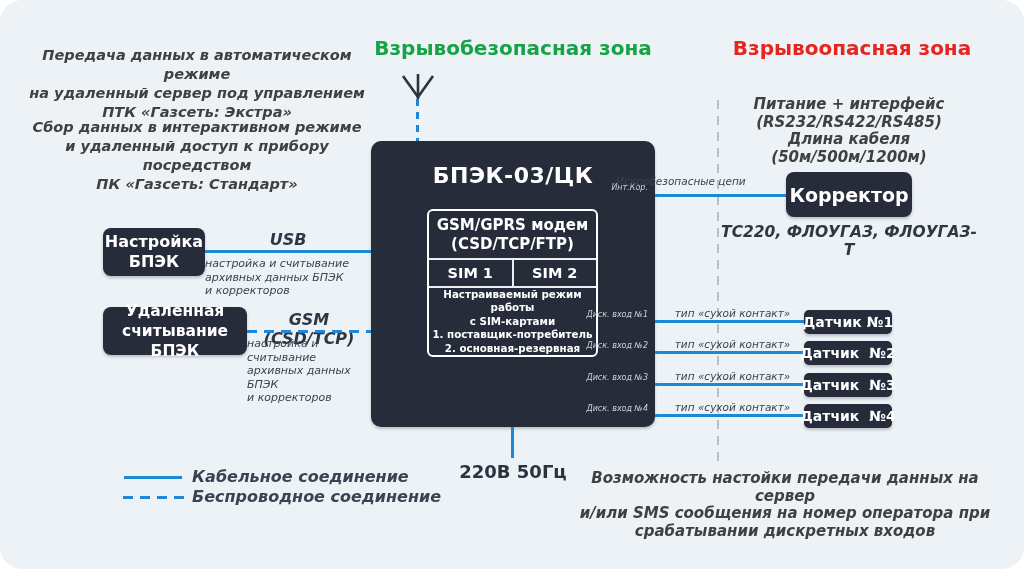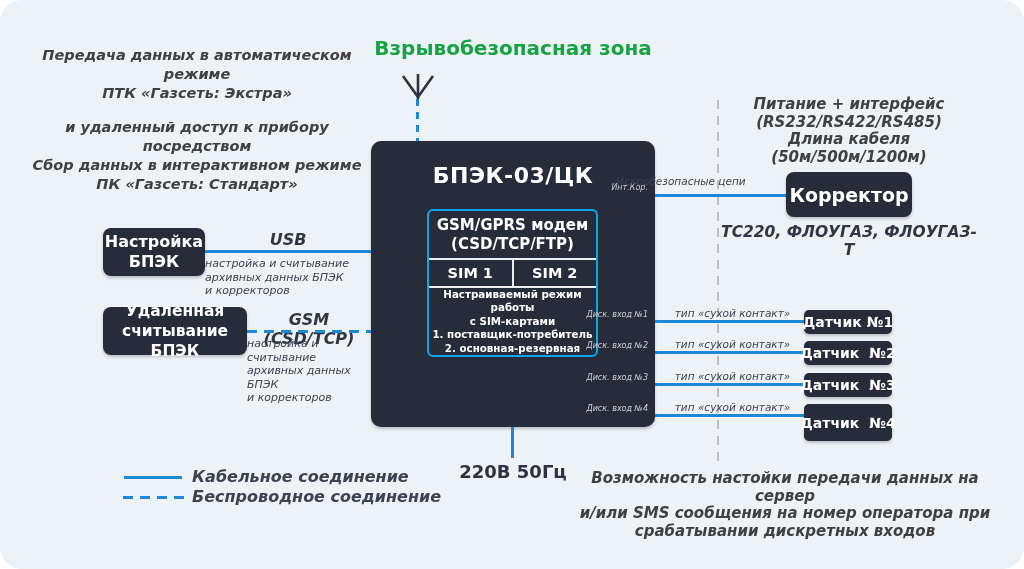--- a/index.html
+++ b/index.html
@@ -20,47 +20,49 @@
   .hline{height:3px;background:#1d87d8;}
   .hdash{height:3px;background:repeating-linear-gradient(90deg,#1d87d8 0 10px,transparent 10px 17px);}
   .vline{width:3px;background:#1d87d8;}
   .vdash-blue{width:3px;background:repeating-linear-gradient(180deg,#1d87d8 0 7px,transparent 7px 13px);}
   .vdash-gray{width:2px;background:repeating-linear-gradient(180deg,#b7bec6 0 9px,transparent 9px 16px);}
   .conn-label{font-style:italic;font-weight:600;font-size:16px;color:#2e3744;text-align:center;}
   .conn-desc{font-style:italic;font-size:11px;line-height:13.5px;color:#3a4351;text-align:left;}
   .small-conn{font-style:italic;font-size:10.5px;color:#3a4351;text-align:center;}
   .port-label{font-style:italic;font-size:8px;color:#ccd2da;text-align:right;}
   .main-title{font-weight:700;font-size:22px;color:#ffffff;letter-spacing:.5px;text-align:center;}
-  .inner-box{border:2px solid #0ea5e9;border-radius:6px;color:#ffffff;display:flex;flex-direction:column;}
+  .inner-box{border:2px solid #ffffff;border-radius:6px;color:#ffffff;display:flex;flex-direction:column;}
   .inner-sec1{height:50px;display:flex;flex-direction:column;align-items:center;justify-content:center;
     font-weight:700;font-size:15px;line-height:19px;border-bottom:2px solid #edeef2;}
   .inner-sec2{height:27px;display:flex;border-bottom:2px solid #edeef2;font-weight:700;font-size:14.5px;}
   .sim-cell{flex:1;display:flex;align-items:center;justify-content:center;}
   .sim-cell.first{border-right:2px solid #edeef2;}
   .inner-sec3{flex:1;display:flex;flex-direction:column;align-items:center;justify-content:center;
     font-weight:700;font-size:10.3px;line-height:13.5px;text-align:center;}
   .sensor-box{font-weight:700;font-size:14px;border-radius:5px;white-space:pre;}
   .legend-label{font-style:italic;font-weight:600;font-size:16px;color:#3a4351;}
 </style>
 </head>
 <body>
 
 <div class="canvas">
 
   <div class="abs note center" style="left:27px;top:46px;width:340px;">
     <div>Передача данных в автоматическом режиме</div>
+    <div>на удаленный сервер под управлением</div>
     <div>ПТК «Газсеть: Экстра»</div>
   </div>
   <div class="abs note center" style="left:27px;top:118px;width:340px;">
+    <div>Сбор данных в интерактивном режиме</div>
     <div>и удаленный доступ к прибору посредством</div>
-    <div>Сбор данных в интерактивном режиме</div>
     <div>ПК «Газсеть: Стандарт»</div>
   </div>
 
   <div class="abs zone-head center" style="left:371px;top:36px;width:284px;color:#17a345;">Взрывобезопасная зона</div>
+  <div class="abs zone-head center" style="left:718px;top:36px;width:268px;color:#e52620;">Взрывоопасная зона</div>
 
   <svg class="abs" style="left:400px;top:74px;" width="36" height="26" viewBox="0 0 36 26">
     <polyline points="3,2 18,23" stroke="#2b3240" stroke-width="2.6" fill="none"></polyline>
     <polyline points="33,2 18,23" stroke="#2b3240" stroke-width="2.6" fill="none"></polyline>
     <line x1="18" y1="0" x2="18" y2="25" stroke="#2b3240" stroke-width="2.6"></line>
   </svg>
   <div class="abs vdash-blue" style="left:416px;top:99px;height:42px;"></div>
 
   <div class="abs vdash-gray" style="left:717px;top:100px;height:362px;"></div>
 
@@ -137,21 +139,21 @@
   <div class="abs small-conn" style="left:660px;top:338px;width:145px;">тип «сухой контакт»</div>
   <div class="abs hline" style="left:655px;top:351px;width:149px;"></div>
   <div class="abs darkbox sensor-box" style="left:804px;top:341px;width:88px;height:24px;">Датчик  №2</div>
 
   <div class="abs small-conn" style="left:660px;top:370px;width:145px;">тип «сухой контакт»</div>
   <div class="abs hline" style="left:655px;top:383px;width:149px;"></div>
   <div class="abs darkbox sensor-box" style="left:804px;top:373px;width:88px;height:24px;">Датчик  №3</div>
 
   <div class="abs small-conn" style="left:660px;top:401px;width:145px;">тип «сухой контакт»</div>
   <div class="abs hline" style="left:655px;top:414px;width:149px;"></div>
-  <div class="abs darkbox sensor-box" style="left:804px;top:404px;width:88px;height:37px;">Датчик  №4</div>
+  <div class="abs darkbox sensor-box" style="left:804px;top:404px;width:88px;height:24px;">Датчик  №4</div>
 
   <div class="abs vline" style="left:511px;top:427px;height:31px;"></div>
   <div class="abs center" style="left:438px;top:461px;width:150px;font-weight:700;font-size:18px;color:#2b3240;">220В 50Гц</div>
 
   <div class="abs hline" style="left:124px;top:476px;width:58px;"></div>
   <div class="abs legend-label" style="left:192px;top:467px;">Кабельное соединение</div>
   <div class="abs hdash" style="left:123px;top:496px;width:62px;"></div>
   <div class="abs legend-label" style="left:192px;top:487px;">Беспроводное соединение</div>
 
   <div class="abs note center" style="left:575px;top:470px;width:420px;font-size:15px;line-height:17.5px;">

